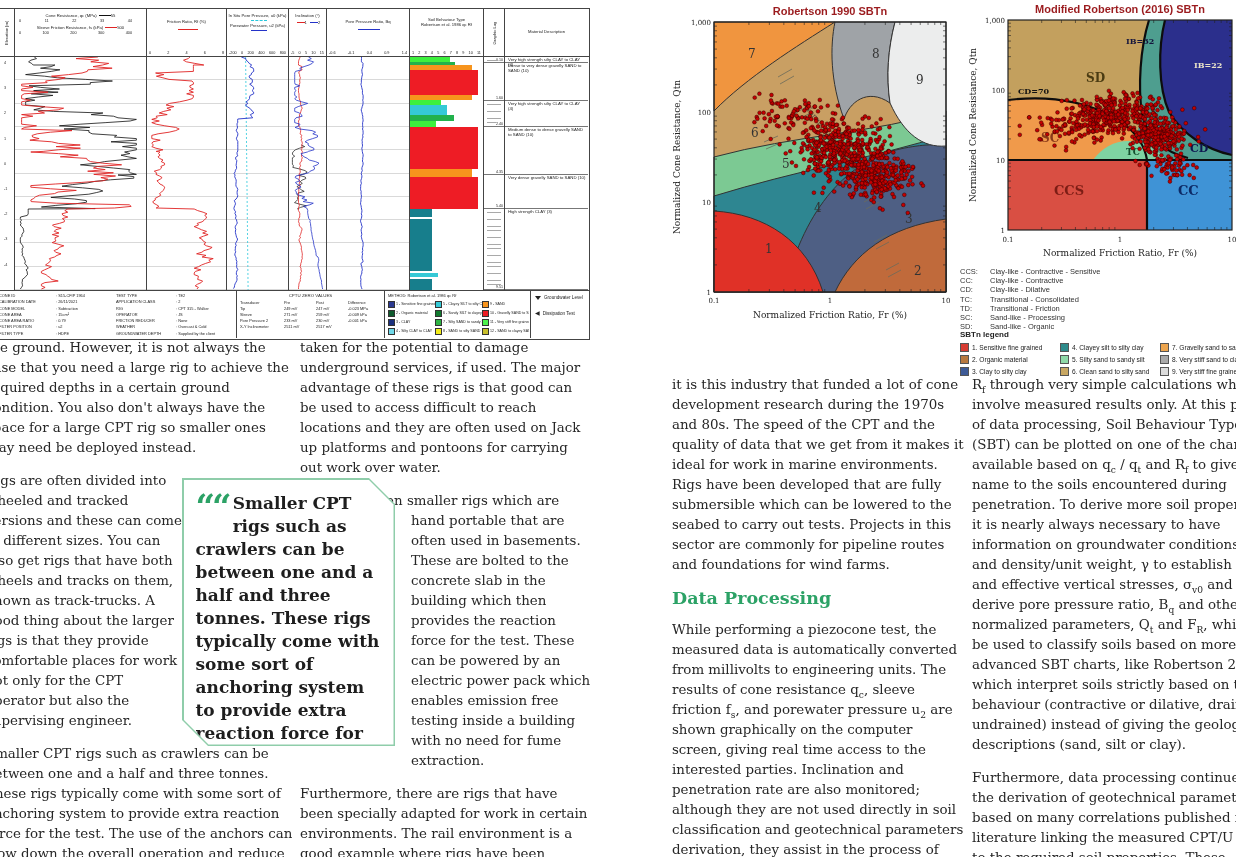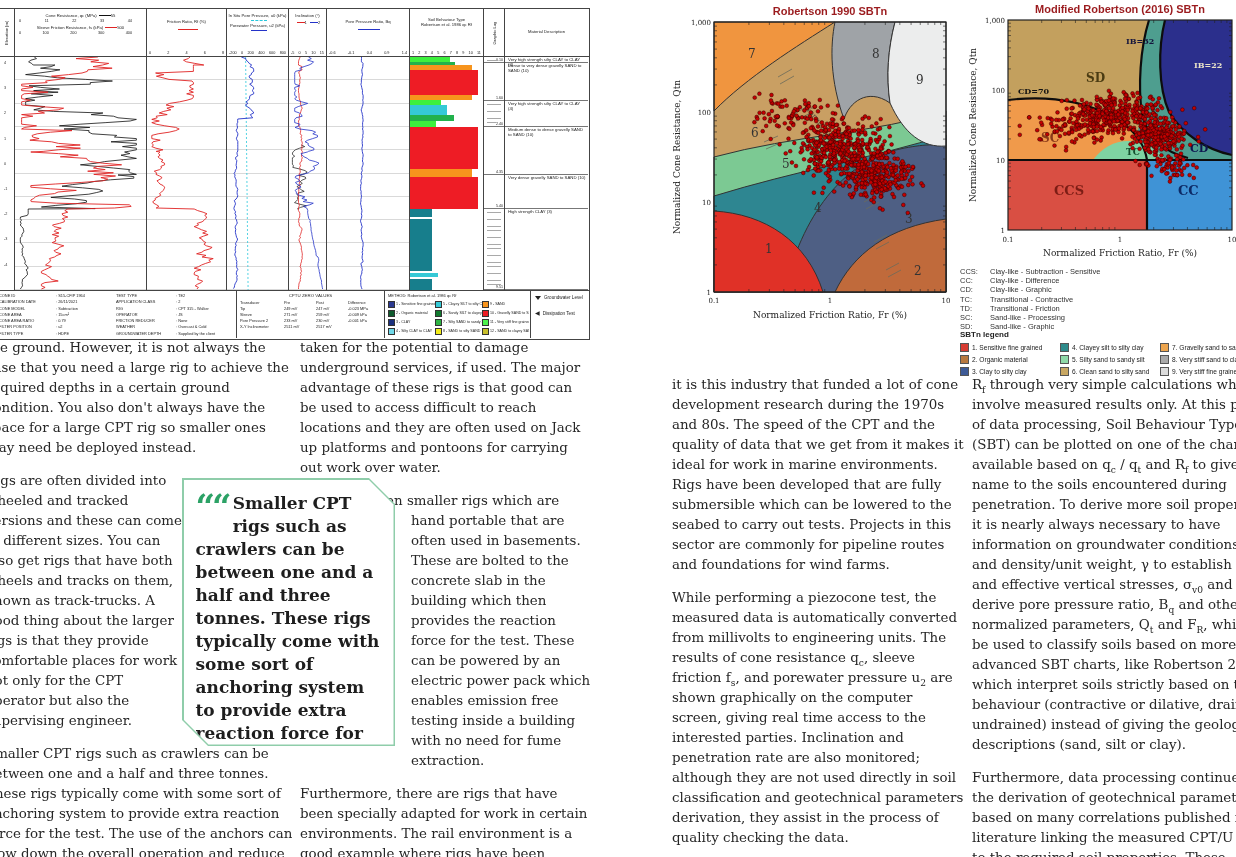--- a/index.html
+++ b/index.html
@@ -2206,33 +2206,33 @@
           <line x1="263" x2="266" y1="28.84313719900201" y2="28.84313719900201"></line>
           <line x1="42" x2="45" y1="24.783700910563944" y2="24.783700910563944"></line>
           <line x1="263" x2="266" y1="24.783700910563944" y2="24.783700910563944"></line>
           <line x1="42" x2="45" y1="21.203024339247275" y2="21.203024339247275"></line>
           <line x1="263" x2="266" y1="21.203024339247275" y2="21.203024339247275"></line>
         </g>
       </svg>
 
     <div class="abbrev" id="abbrev-list">
         <span>CCS:</span>
-        <span>Clay-like - Subtraction - Sensitive</span>
+        <span>Clay-like - Contractive - Sensitive</span>
         <span>CC:</span>
-        <span>Clay-like - Difference</span>
+        <span>Clay-like - Contractive</span>
         <span>CD:</span>
-        <span>Clay-like - Graphic</span>
+        <span>Clay-like - Dilative</span>
         <span>TC:</span>
-        <span>Transitional - Contractive</span>
+        <span>Transitional - Consolidated</span>
         <span>TD:</span>
         <span>Transitional - Friction</span>
         <span>SC:</span>
         <span>Sand-like - Processing</span>
         <span>SD:</span>
-        <span>Sand-like - Graphic</span>
+        <span>Sand-like - Organic</span>
       </div>
 
     <div class="sbtn-leg">
       <div class="sbtn-leg-title">SBTn legend</div>
       <div class="sbtn-grid" id="sbtn-grid">
           <div class="sbtn-item">
             <span class="sbtn-sw" style="background: rgb(215, 60, 50);"></span>
             <span>1. Sensitive fine grained</span>
           </div>
           <div class="sbtn-item">
@@ -2286,20 +2286,21 @@
     <aside class="pullquote">
       <div class="pq-inner">
         <div class="pq-text"><span class="pq-mark">““</span><span>Smaller CPT rigs such as crawlers can be between one and a half and three tonnes.  These rigs typically come with some sort of anchoring system to provide extra reaction force for the test.</span></div>
       </div>
     </aside>
   </div>
 
   <div class="right-text serif">
     <div class="tcol serif" id="colC">
       <p>it is this industry that funded a lot of cone development research during the 1970s and 80s.  The speed of the CPT and the quality of data that we get from it makes it ideal for work in marine environments.  Rigs have been developed that are fully submersible which can be lowered to the seabed to carry out tests.  Projects in this sector are commonly for pipeline routes and foundations for wind farms.</p>
+      <p class="green-head">Data Processing</p>
       <p>While performing a piezocone test, the measured data is automatically converted from millivolts to engineering units.  The results of cone resistance q<sub>c</sub>, sleeve friction f<sub>s</sub>, and porewater pressure u<sub>2</sub> are shown graphically on the computer screen, giving real time access to the interested parties.  Inclination and penetration rate are also monitored; although they are not used directly in soil classification and geotechnical parameters derivation, they assist in the process of quality checking the data.</p>
 
     </div>
     <div class="tcol serif" id="colD">
       <p>R<sub>f</sub> through very simple calculations which involve measured results only.  At this phase of data processing, Soil Behaviour Type (SBT) can be plotted on one of the charts available based on q<sub>c</sub> / q<sub>t</sub> and R<sub>f</sub> to give a name to the soils encountered during penetration.  To derive more soil properties, it is nearly always necessary to have information on groundwater conditions, GWL and density/unit weight, γ to establish total and effective vertical stresses, σ<sub>v0</sub> and σ', to derive pore pressure ratio, B<sub>q</sub> and other normalized parameters, Q<sub>t</sub> and F<sub>R</sub>, which can be used to classify soils based on more advanced SBT charts, like Robertson 2016, which interpret soils strictly based on their behaviour (contractive or dilative, drained or undrained) instead of giving the geological descriptions (sand, silt or clay).</p>
       <p>Furthermore, data processing continues with the derivation of geotechnical parameters based on many correlations published in literature linking the measured CPT/U data to the required soil properties.  These correlations are incorporated into various software packages making it a very easy</p>
     </div>
   </div>
 
 </div>

